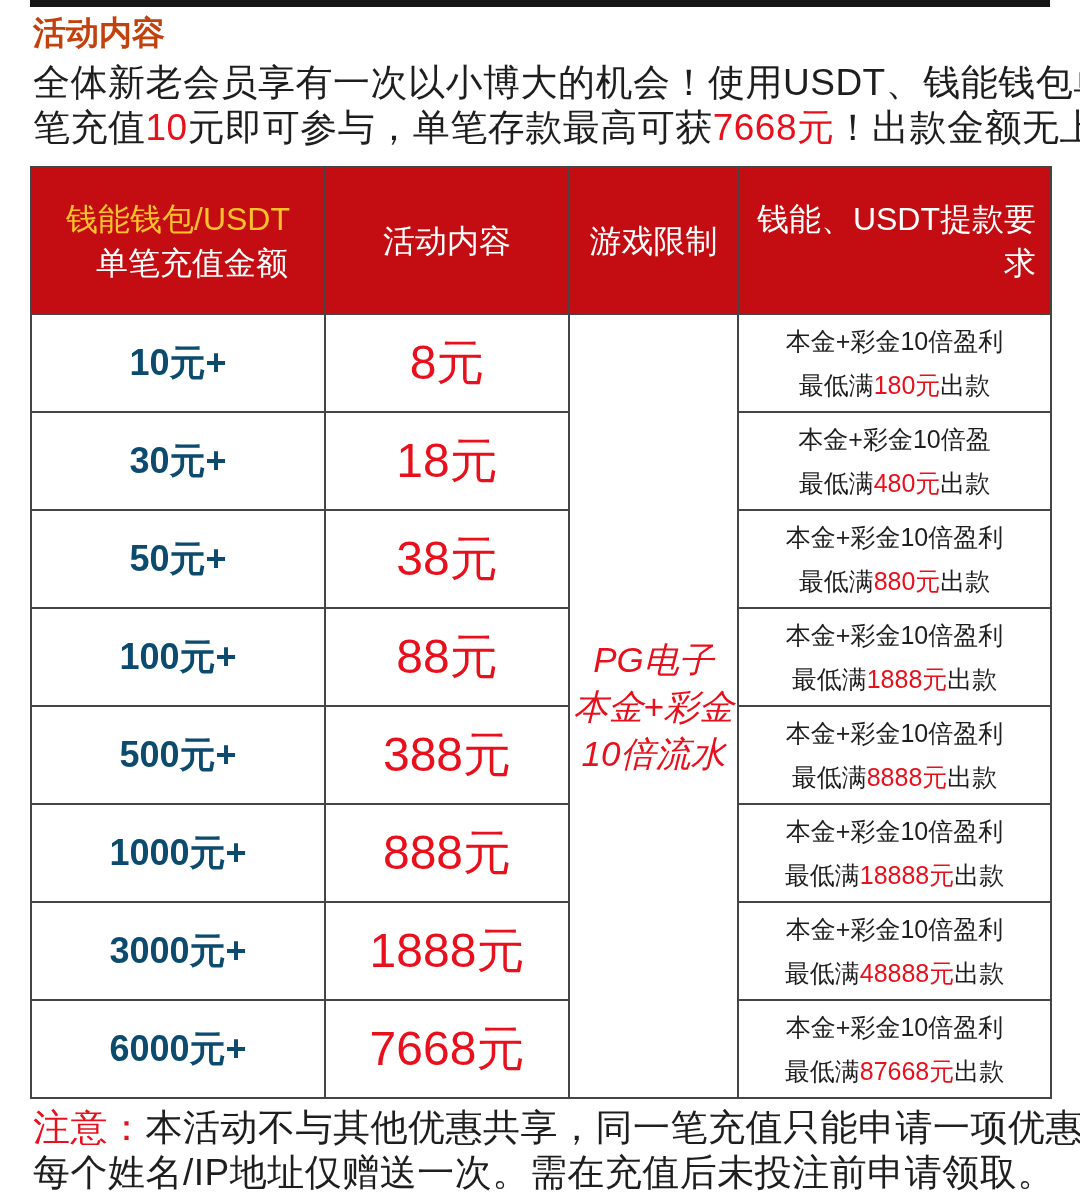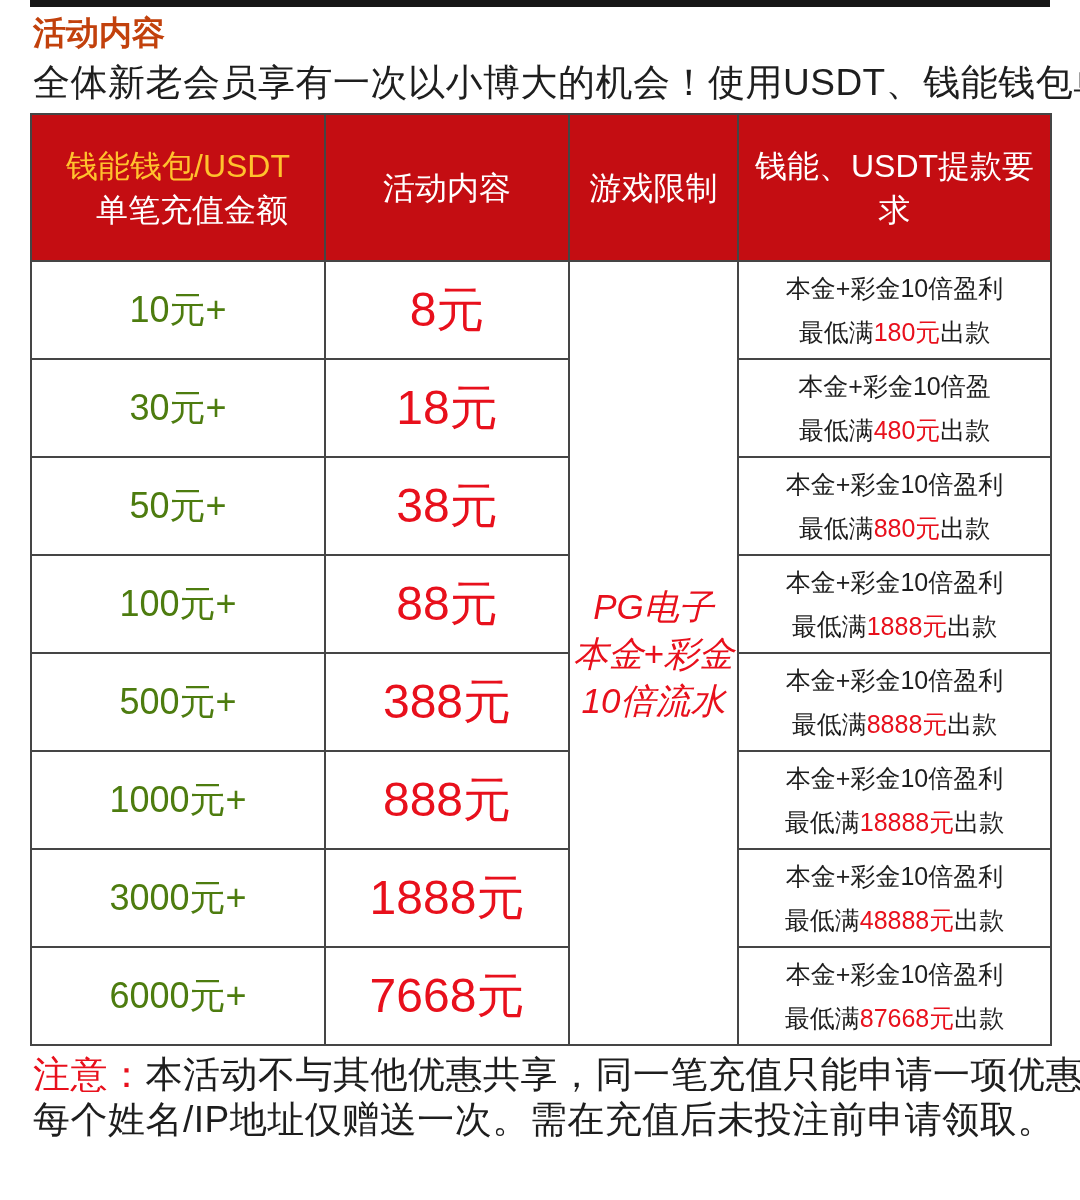--- a/index.html
+++ b/index.html
@@ -33,21 +33,21 @@
     margin: 7px 0 0 33px;
     width: 1020px;
     font-size: 37px;
     line-height: 45px;
     color: #1e1e1e;
     letter-spacing: 0.5px;
   }
   .tline { white-space: nowrap; }
 
   table.promo {
-    margin: 8px 0 0 30px;
+    margin: 16px 0 0 30px;
     border-collapse: collapse;
     table-layout: fixed;
     width: 1020px;
   }
   table.promo th, table.promo td {
     border: 2px solid #454545;
     text-align: center;
     vertical-align: middle;
     padding: 0;
     overflow: hidden;
@@ -58,25 +58,26 @@
   th {
     background: #c40d12;
     color: #ffffff;
     font-weight: normal;
     font-size: 32px;
     line-height: 44px;
     padding: 0 8px;
   }
   .hdr-col1-line1 { color: #ffc22d; }
   .hdr-col1-line2 { color: #ffffff; padding-left: 28px; }
-  .hdr-wrap { padding: 0 6px; }
+  .hdr-wrap { padding: 0 14px; text-align: right; }
 
   td.amount {
     font-size: 36px;
-    color: #4d7c0f;
+    color: #0c4a6e;
+    font-weight: bold;
   }
   td.bonus {
     font-size: 48px;
   }
   td.limit {
     font-size: 35px;
     line-height: 47px;
     font-weight: normal;
     font-style: italic;
   }
@@ -97,20 +98,21 @@
 </style>
 </head>
 <body>
 
 <div class="top-bar"></div>
 
 <div class="page-title">活动内容</div>
 
 <div class="intro">
     <div class="tline"><span>全体新老会员享有一次以小博大的机会！使用USDT、钱能钱包单</span></div>
+    <div class="tline"><span>笔充值</span><span class="red">10</span><span>元即可参与，单笔存款最高可获</span><span class="red">7668元</span><span>！出款金额无上</span></div>
   </div>
 
 <table class="promo">
   <colgroup>
     <col style="width:294px">
     <col style="width:244px">
     <col style="width:169px">
     <col style="width:313px">
   </colgroup>
   <thead>

